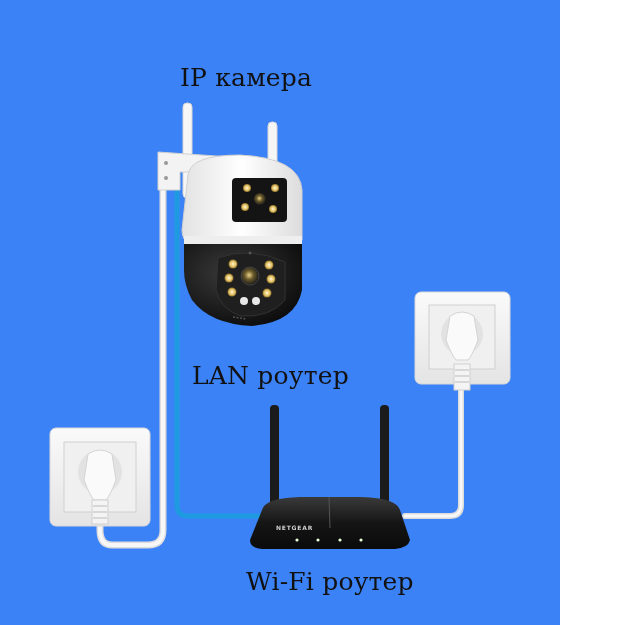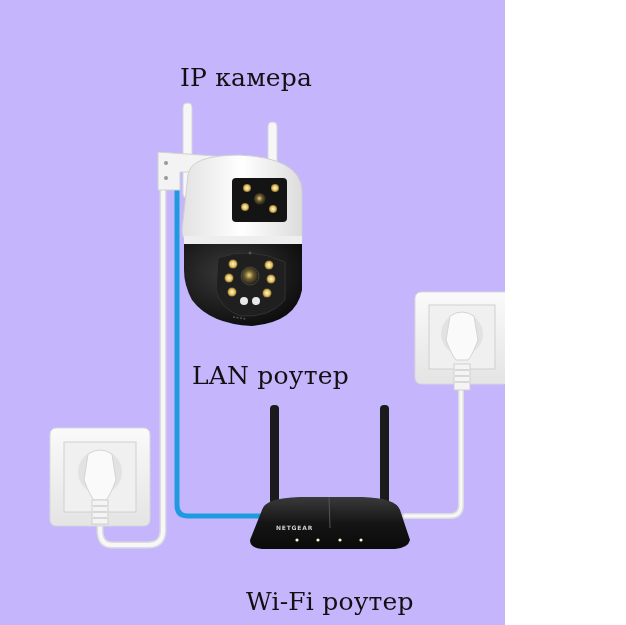--- a/index.html
+++ b/index.html
@@ -1,20 +1,20 @@
 <!DOCTYPE html>
 <html><head>
   <meta charset="utf-8">
   <style>
     html, body { margin: 0; padding: 0; background: #ffffff; }
-    #stage { position: relative; width: 505px; height: 625px; overflow: hidden; background: #c4b5fd; }
+    #stage { position: relative; width: 560px; height: 625px; overflow: hidden; background: #3b82f6; }
     .label { position: absolute; font-family: "DejaVu Serif", "Liberation Serif", serif; color: #111; font-size: 25px; white-space: nowrap; letter-spacing: 0.2px; }
     #label-camera { left: 180px; top: 63px; }
     #label-lan { left: 192px; top: 361px; }
-    #label-router { left: 246px; top: 587px; }
+    #label-router { left: 246px; top: 567px; }
     svg { position: absolute; left: 0; top: 0; }
   </style>
 </head>
 <body>
 
 <div id="stage">
 
   <svg width="626" height="625" viewBox="0 0 626 625">
     <defs>
       <linearGradient id="sockGrad" x1="0" y1="0" x2="0" y2="1">

